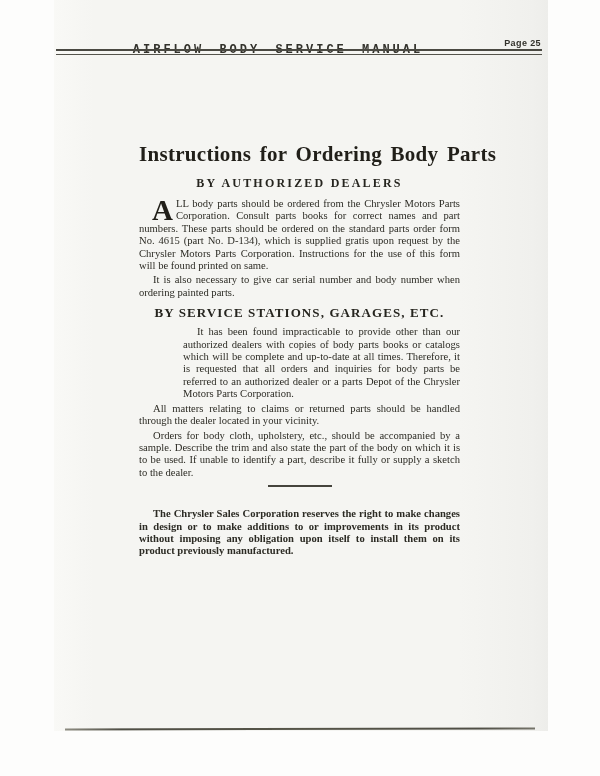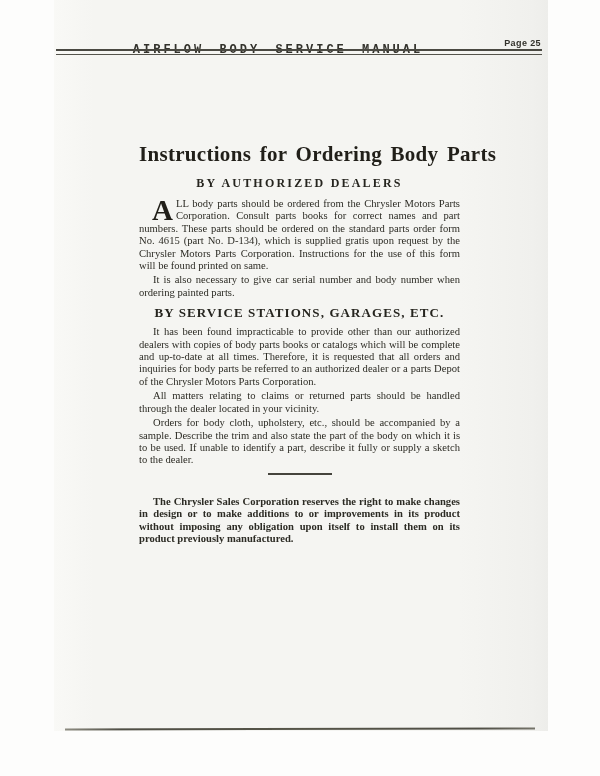--- a/index.html
+++ b/index.html
@@ -43,21 +43,21 @@
     text-align:center; font-weight:bold; color:#26251f;
   }
   .subhead.dealers  { margin-top:9px;  font-size:12px;   letter-spacing:2.2px; line-height:15px; }
   .subhead.stations { margin-top:6px;  font-size:13px;   letter-spacing:1.1px; line-height:16px; }
   .content p {
     font-size:10.6px; line-height:12.4px;
     text-align:justify; text-indent:14px;
     margin-bottom:2px; color:#2c2b24;
   }
   p.lead { margin-top:7px; text-indent:0; }
-  p.after-head { margin-top:5px; }
+  p.after-head { margin-top:5px;margin-left:44px; }
   .dropcap {
     float:left; font-size:29px; line-height:23px; font-weight:bold;
     margin:1px 3px 0 13px; color:#211f19;
   }
   .divider {
     width:64px; height:0; margin:6px auto 0 auto;
     border-top:2px solid #45443d;
   }
   .notice { margin-top:21px; font-weight:bold; color:#262620; }
   .page-bottom-edge {

